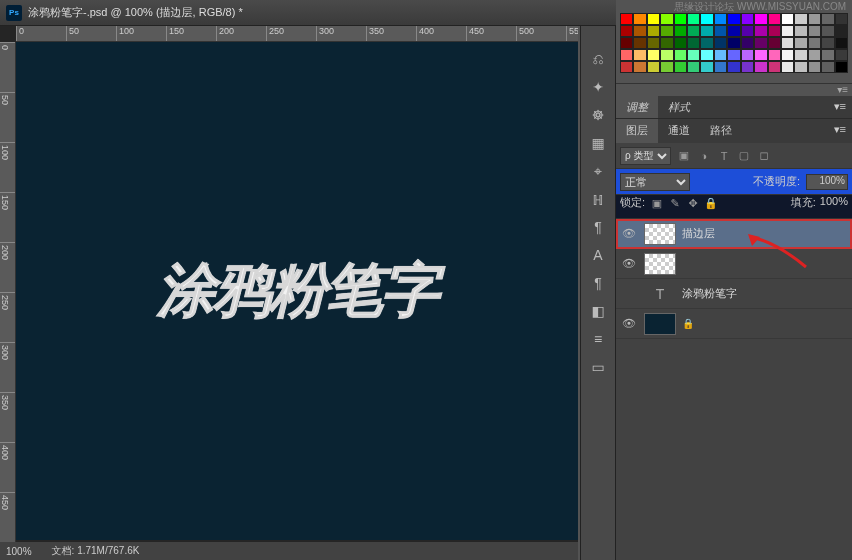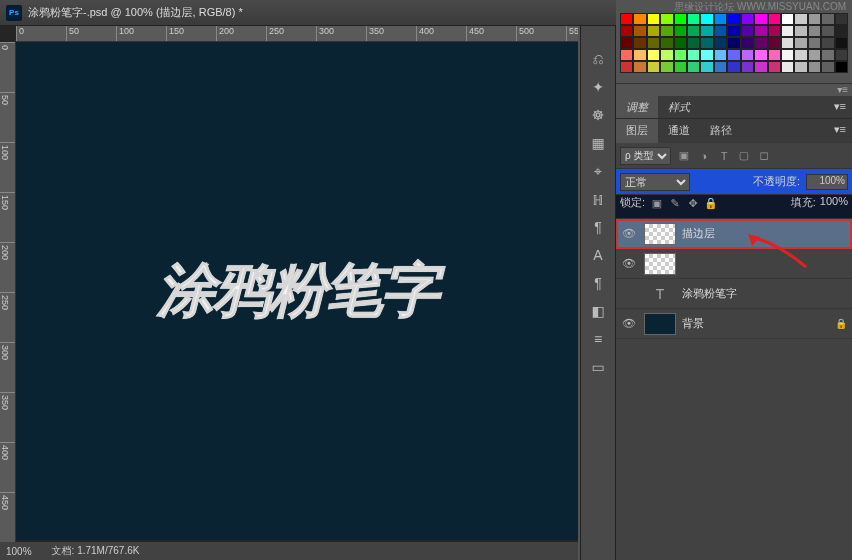--- a/index.html
+++ b/index.html
@@ -284,21 +284,20 @@
           <div class="thumb"></div>
         </div>
         <div class="layer">
           <div class="eye"></div>
           <div class="tthumb">T</div>
           <div class="name">涂鸦粉笔字</div>
         </div>
         <div class="layer">
           <div class="eye">👁</div>
           <div class="thumb dark"></div>
-          <div class="name">背景</div>
           <div class="lock">🔒</div>
         </div>
       </div>
   </div>
 </div>
 
 <div class="arrow">
   <svg viewBox="0 0 70 40">
     <path d="M 5 5 Q 30 10 60 35" stroke="#d22" stroke-width="3" fill="none"></path>
     <path d="M 2 2 L 14 5 L 6 14 Z" fill="#d22"></path>

